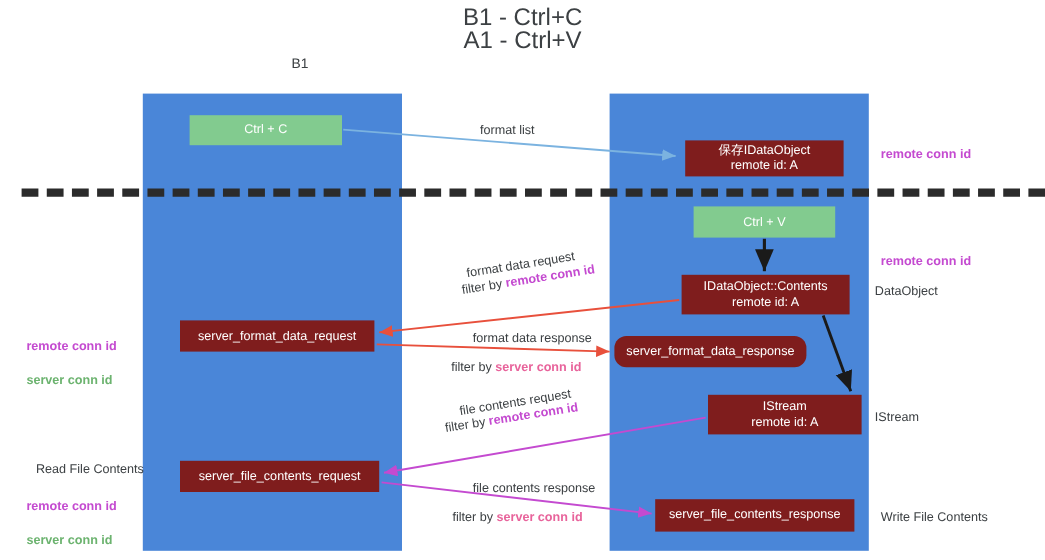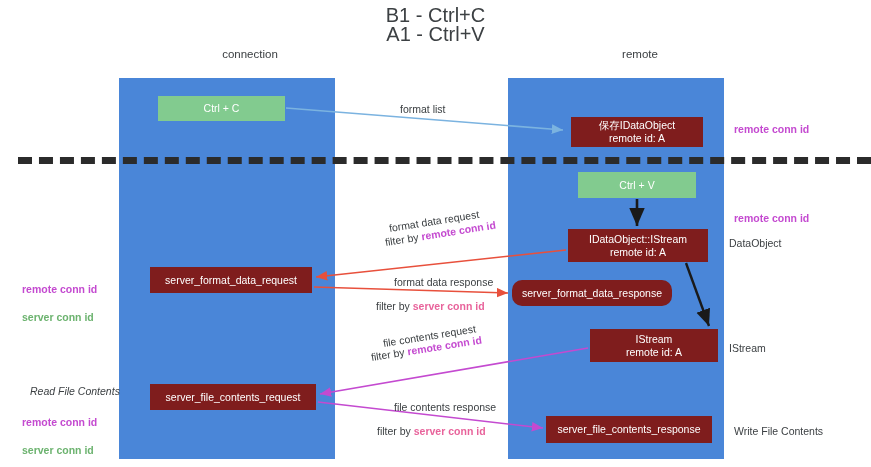--- a/index.html
+++ b/index.html
@@ -125,44 +125,43 @@
   .bold-purple { color: #c44ad0; font-weight: bold; }
   .bold-green  { color: #6cb36f; font-weight: bold; }
 
   #sn-r1 { left: 734px; top: 122px; }
   #sn-r2 { left: 734px; top: 211px; }
   #sn-r3 { left: 729px; top: 236px; }
   #sn-r4 { left: 729px; top: 341px; }
   #sn-r5 { left: 734px; top: 424px; }
 
   #sn-l1 { left: 22px;  top: 268px; }
-  #sn-l2 { left: 30px;  top: 384px; font-style: italic; }
+  #sn-l2 { left: 30px;  top: 384px; }
   #sn-l3 { left: 22px;  top: 401px; }
 
   svg.overlay {
     position: absolute;
     left: 0; top: 0;
     width: 871px;
     height: 467px;
     pointer-events: none;
   }
 </style>
 </head>
 <body>
 
 <div id="canvas">
 
   <div id="title">B1 - Ctrl+C
 A1 - Ctrl+V</div>
 
   <div class="col-header" id="hdr-b1">
-    <span class="hl">connection</span>
+    <span class="hl">B1</span>
   </div>
   <div class="col-header" id="hdr-a1">
-    <span class="hl">remote</span>
   </div>
 
   <div class="lane" id="lane-b1"></div>
   <div class="lane" id="lane-a1"></div>
 
   <div id="separator"></div>
 
   <svg class="overlay" viewBox="0 0 871 467">
     <defs>
       <marker id="ah-blue" markerWidth="8" markerHeight="8" refX="7" refY="3" orient="auto">
@@ -191,21 +190,21 @@
 
     <path d="M588,348 L320,394" stroke="#c44ad0" stroke-width="1.6" fill="none" marker-end="url(#ah-purple)"></path>
 
     <path d="M318,402 L543,428" stroke="#c44ad0" stroke-width="1.6" fill="none" marker-end="url(#ah-purple)"></path>
   </svg>
 
   <div class="node green" id="n-ctrlc">Ctrl + C</div>
   <div class="node orange" id="n-store">保存IDataObject
 remote id: A</div>
   <div class="node green" id="n-ctrlv">Ctrl + V</div>
-  <div class="node orange" id="n-getdata">IDataObject::IStream
+  <div class="node orange" id="n-getdata">IDataObject::Contents
 remote id: A</div>
   <div class="node orange" id="n-sfdreq">server_format_data_request</div>
   <div class="node orange" id="n-sfdres">server_format_data_response</div>
   <div class="node orange" id="n-istream">IStream
 remote id: A</div>
   <div class="node orange" id="n-sfcreq">server_file_contents_request</div>
   <div class="node orange" id="n-sfcres">server_file_contents_response</div>
 
   <div class="edge-label" id="el-formatlist">format list</div>
 

